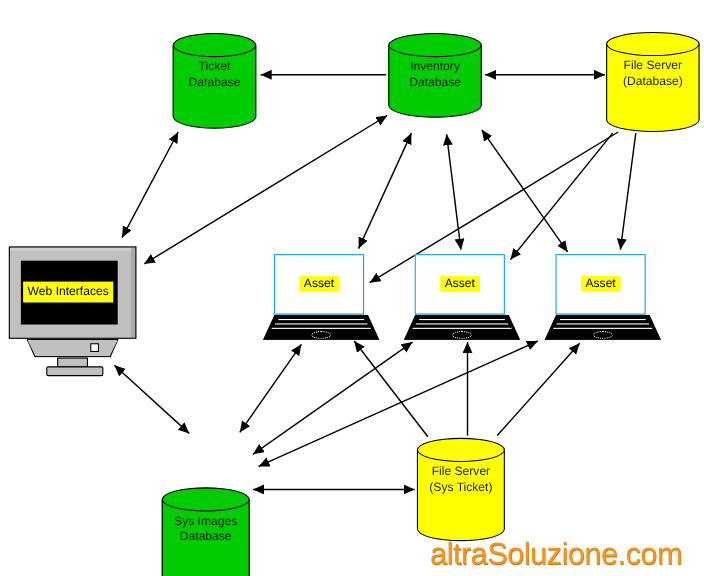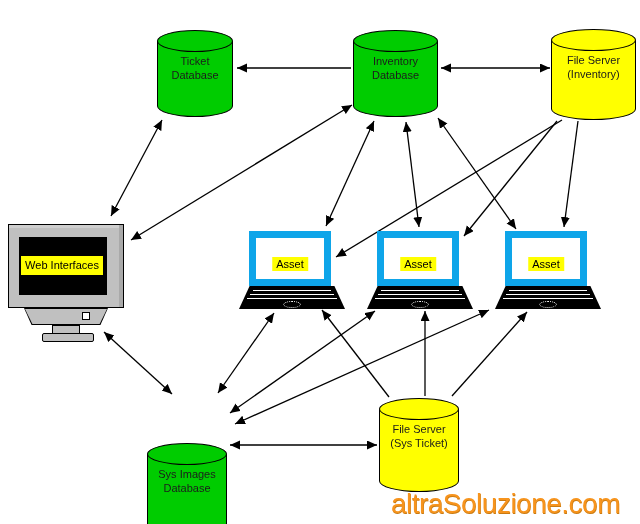--- a/index.html
+++ b/index.html
@@ -30,21 +30,21 @@
     color:#000;font-size:11px;line-height:19px;text-align:center;white-space:nowrap;}
   .mon-chin{position:absolute;left:18px;top:86px;width:84px;height:17px;background:#000;
     clip-path:polygon(0 0,100% 0,91% 100%,9% 100%);}
   .mon-chin-inner{position:absolute;left:1px;top:1px;width:82px;height:15px;background:#c0c0c0;
     clip-path:polygon(0 0,100% 0,91% 100%,9% 100%);}
   .mon-button{position:absolute;left:76px;top:90px;width:8px;height:8px;background:#fff;border:1px solid #000;box-sizing:border-box;}
   .mon-neck{position:absolute;left:46px;top:103px;width:28px;height:9px;background:#c0c0c0;border:1px solid #000;box-sizing:border-box;}
   .mon-foot{position:absolute;left:36px;top:111px;width:52px;height:9px;background:#c0c0c0;border:1px solid #000;border-radius:2px;box-sizing:border-box;}
 
   
-  .lap-screen{position:absolute;left:10px;top:2px;width:82px;height:55px;background:#fff;border:7px solid #0ea5e9;box-sizing:border-box;}
+  .lap-screen{position:absolute;left:10px;top:2px;width:82px;height:55px;background:#fff;border:1px solid #0ea5e9;box-sizing:border-box;}
   .lap-highlight{position:absolute;left:50%;top:19px;transform:translateX(-50%);background:var(--yellow,#ffff00);
     color:#000;font-size:11px;line-height:14px;padding:0 4px;white-space:nowrap;}
   .lap-base{position:absolute;left:0;top:57px;width:106px;height:23px;background:#000;
     clip-path:polygon(10% 0,90% 0,100% 100%,0 100%);}
   .kline{position:absolute;height:1px;background:#fff;}
   .k1{left:14px;right:14px;top:4px;}
   .k2{left:11px;right:11px;top:8px;}
   .k3{left:8px;right:8px;top:12px;}
   .trackpad{position:absolute;left:50%;top:15px;transform:translateX(-50%);width:16px;height:5px;
     border:1px dotted #fff;border-radius:50%;}
@@ -87,32 +87,32 @@
       <line x1="377" y1="445" x2="230" y2="445" marker-end="url(#ah-end)" marker-start="url(#ah-start)"></line>
     </svg>
 
   <div class="node green" style="left:157px;top:30px;width:76px;height:87px;border-radius:28px;">
     <div class="cyl-bottom"></div>
     <div class="cyl-body"></div>
     <div class="cyl-top"></div>
     <div class="cyl-label"><span>Ticket</span><br><span>Database</span></div>
   </div>
 
-  <div class="node green" style="left:353px;top:30px;width:85px;height:87px;">
+  <div class="node green" style="left:353px;top:30px;width:85px;height:77px;">
     <div class="cyl-bottom"></div>
     <div class="cyl-body"></div>
     <div class="cyl-top"></div>
     <div class="cyl-label"><span>Inventory</span><br><span>Database</span></div>
   </div>
 
   <div class="node yellow" style="left:551px;top:29px;width:85px;height:91px;">
     <div class="cyl-bottom"></div>
     <div class="cyl-body"></div>
     <div class="cyl-top"></div>
-    <div class="cyl-label"><span>File Server</span><br><span>(Inventory)</span></div>
+    <div class="cyl-label"><span>File Server</span><br><span>(Database)</span></div>
   </div>
 
   <div class="node" style="left:6px;top:222px;width:118px;height:122px;">
     <div class="mon-bezel">
       <div class="mon-screen">
         <div class="mon-highlight">Web Interfaces</div>
       </div>
     </div>
     <div class="mon-chin">
         <div class="mon-chin-inner"></div>

